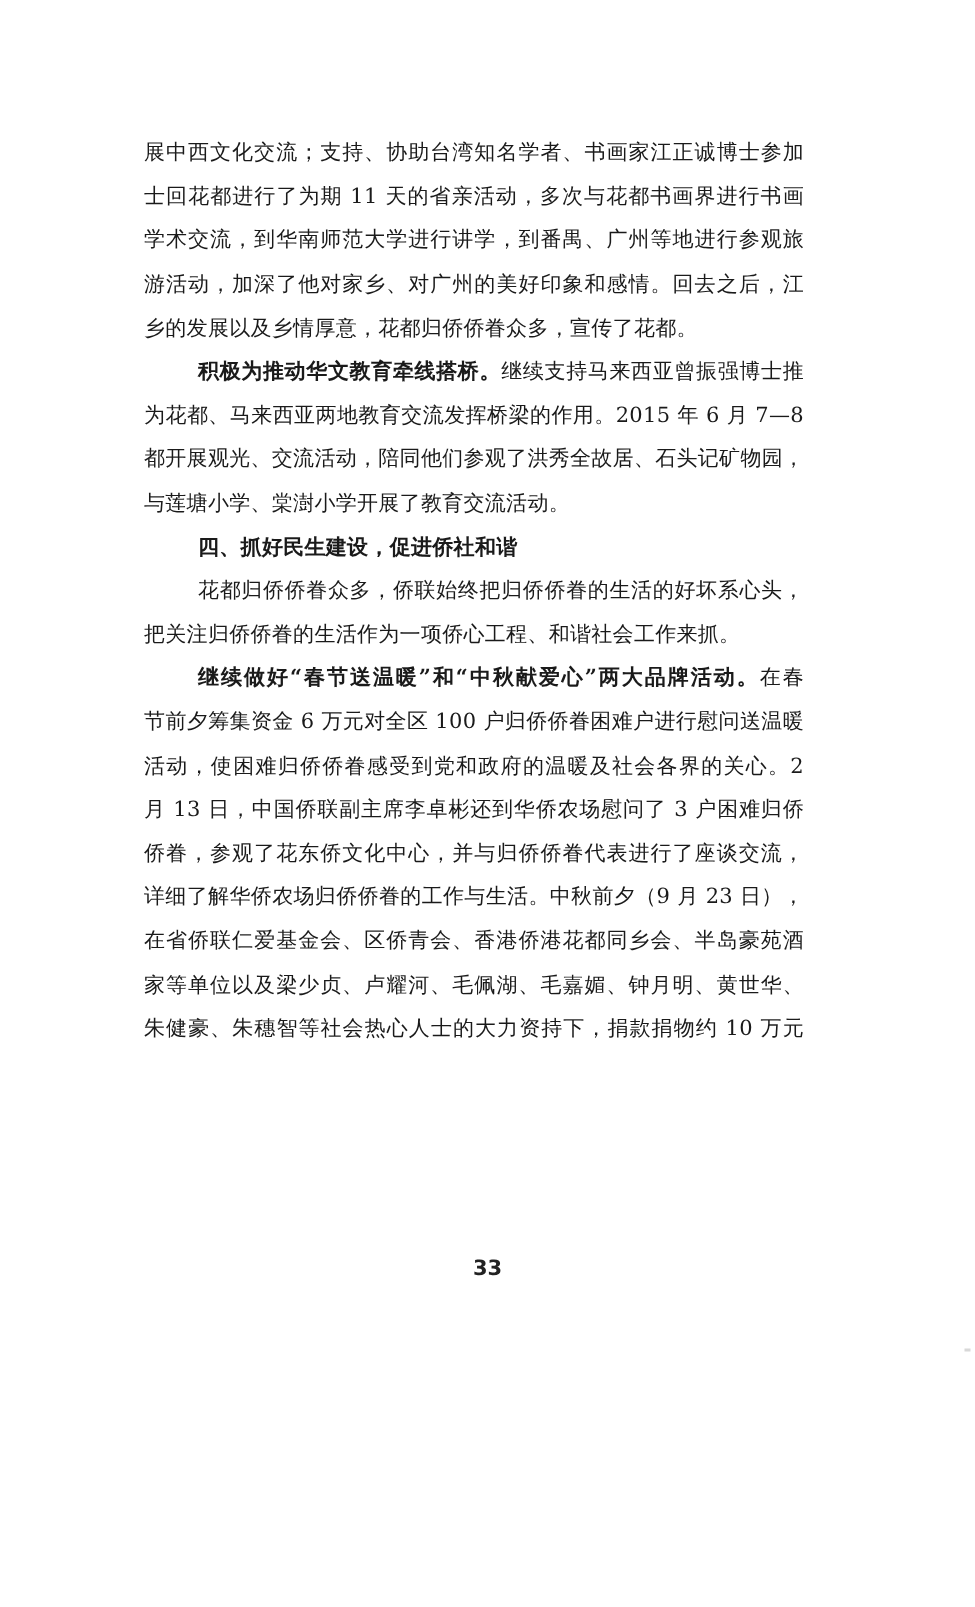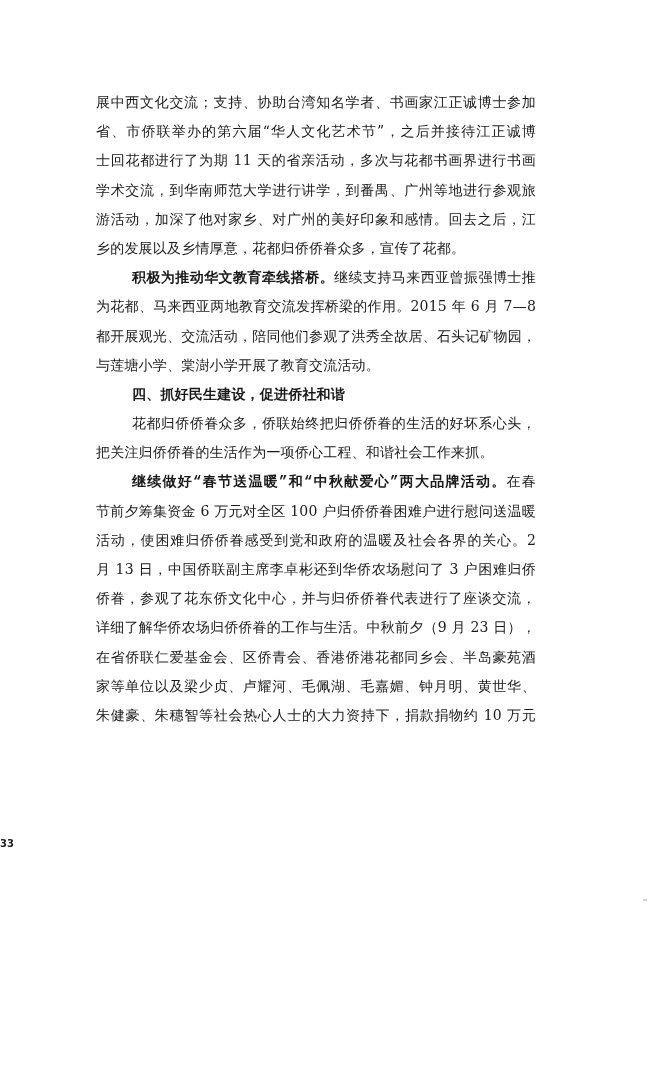--- a/index.html
+++ b/index.html
@@ -38,48 +38,47 @@
       letter-spacing: 0.2px;
     }
     .line.last {
       text-align-last: left;
     }
     .line.indent {
       padding-left: 36px;
     }
     .bold {
       font-weight: bold;
-      font-family: Liberation Mono, monospace;
     }
     .page-number {
       position: absolute;
       left: 0;
       width: 650px;
       top: 838px;
+      text-align: center;
       font-family: "DejaVu Sans", "Liberation Sans", sans-serif;
-      font-size: 10px;
+      font-size: 14px;
       font-weight: bold;
       color: #222;
     }
     .scan-mark {
       position: absolute;
       left: 643px;
       top: 899px;
       width: 4px;
       height: 2px;
       background: #d8d8d8;
     }
   </style>
 </head>
 <body>
 
 <div class="page">
   <div class="body-text">
     <div class="line"><span>展中西文化交流；支持、协助台湾知名学者、书画家江正诚博士参加</span></div>
-    <div class="line"><span>省、市侨联举办的第六届“华人文化艺术节”，之后并接待江正诚博</span></div>
     <div class="line"><span>士回花都进行了为期 11 天的省亲活动，多次与花都书画界进行书画</span></div>
     <div class="line"><span>学术交流，到华南师范大学进行讲学，到番禺、广州等地进行参观旅</span></div>
     <div class="line"><span>游活动，加深了他对家乡、对广州的美好印象和感情。回去之后，江</span></div>
     <div class="line last"><span>乡的发展以及乡情厚意，花都归侨侨眷众多，宣传了花都。</span></div>
 
     <div class="line indent"><span class="bold">积极为推动华文教育牵线搭桥。</span><span>继续支持马来西亚曾振强博士推</span></div>
     <div class="line"><span>为花都、马来西亚两地教育交流发挥桥梁的作用。2015 年 6 月 7—8</span></div>
     <div class="line"><span>都开展观光、交流活动，陪同他们参观了洪秀全故居、石头记矿物园，</span></div>
     <div class="line last"><span>与莲塘小学、棠澍小学开展了教育交流活动。</span></div>
 

